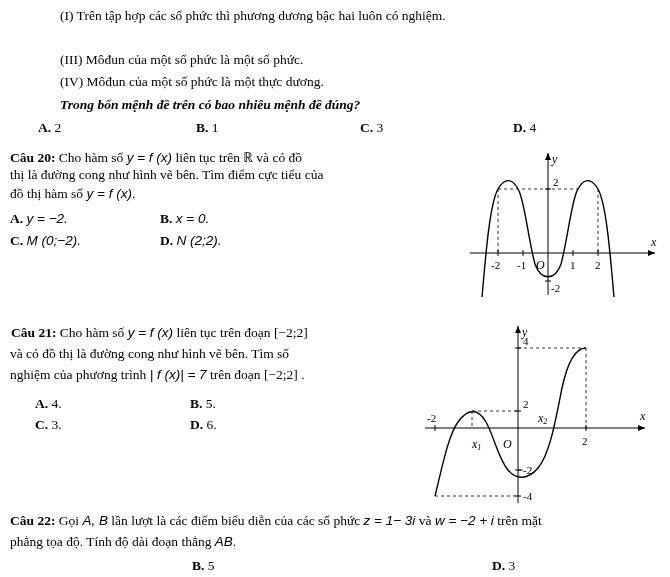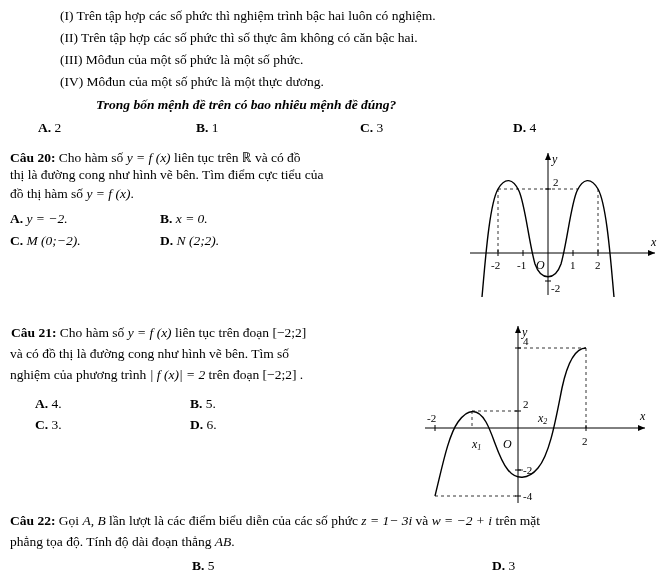--- a/index.html
+++ b/index.html
@@ -22,28 +22,27 @@
     height: 577px;
   }
   .stmt {
     position: absolute;
     left: 60px;
     white-space: nowrap;
   }
   .bold-italic {
     font-weight: bold;
     font-style: italic;
-    margin-left: 36px;
   }
   .qlabel {
     font-weight: bold;
     font-family: Liberation Serif, serif;
   }
   .math {
-    font-family: Liberation Serif, serif;
+    font-family: Liberation Sans, sans-serif;
     font-style: italic;
   }
   .mathup {
     font-style: normal;
   }
   .opt-row {
     position: absolute;
     width: 610px;
     left: 38px;
   }
@@ -79,22 +78,21 @@
   }
   .fig {
     position: absolute;
   }
 </style>
 </head>
 <body>
 
 <div class="page">
 
-  <div class="stmt" style="top:8px;">(I) Trên tập hợp các số phức thì nghiệm trình bậc hai luôn có nghiệm.</div>
-  <div class="stmt" style="top:30px;">(II) Trên tập hợp các số phức thì số thực âm không có căn bậc hai.</div>
+  <div class="stmt" style="top:8px;">(I) Trên tập hợp các số phức thì phương dương bậc hai luôn có nghiệm.</div>
   <div class="stmt" style="top:52px;">(III) Môđun của một số phức là một số phức.</div>
   <div class="stmt" style="top:74px;">(IV) Môđun của một số phức là một thực dương.</div>
 
   <div class="stmt bold-italic" style="top:97px;">Trong bốn mệnh đề trên có bao nhiêu mệnh đề đúng?</div>
 
   <div class="opt-row" style="top:120px;">
     <div class="opt" style="left:0px;">
       <b>A.</b>
       <span>2</span>
     </div>
@@ -183,21 +181,21 @@
   <div class="blk" style="left:11px; top:325px;">
     <span class="qlabel">Câu 21:</span>
     <span>Cho hàm số</span>
     <span class="math">y = f (x)</span>
     <span>liên tục trên đoạn</span>
     <span class="mathup">[−2;2]</span>
   </div>
   <div class="blk" style="left:10px; top:346px;">và có đồ thị là đường cong như hình vẽ bên. Tìm số</div>
   <div class="blk" style="left:10px; top:367px;">
     <span>nghiệm của phương trình</span>
-    <span class="math">| f (x)| = 2</span>
+    <span class="math">| f (x)| = 7</span>
     <span>trên đoạn</span>
     <span class="mathup">[−2;2] .</span>
   </div>
 
   <div class="opt" style="left:35px;  top:396px;">
     <b>A.</b>
     <span>4.</span>
   </div>
   <div class="opt" style="left:190px; top:396px;">
     <b>B.</b>

